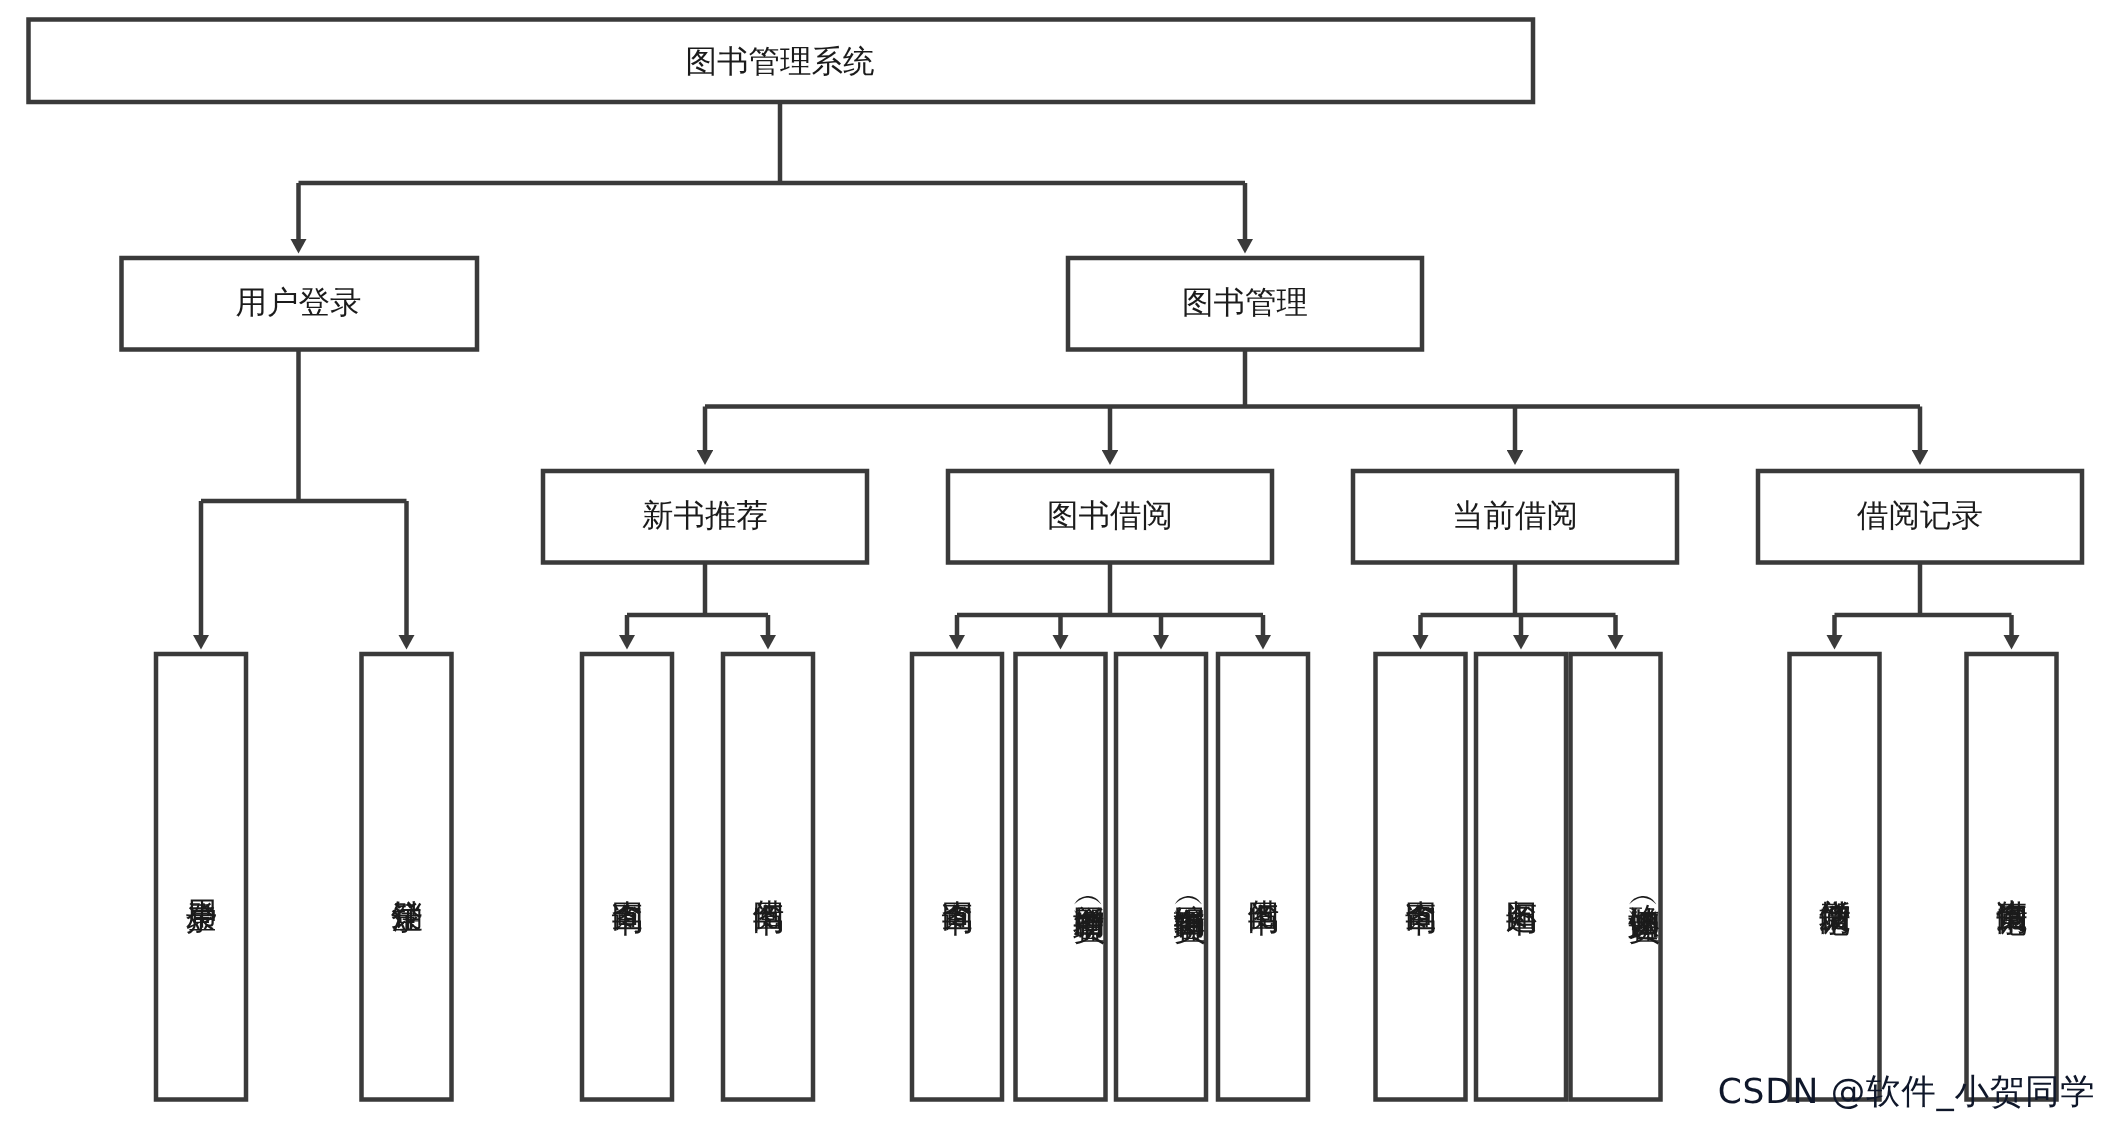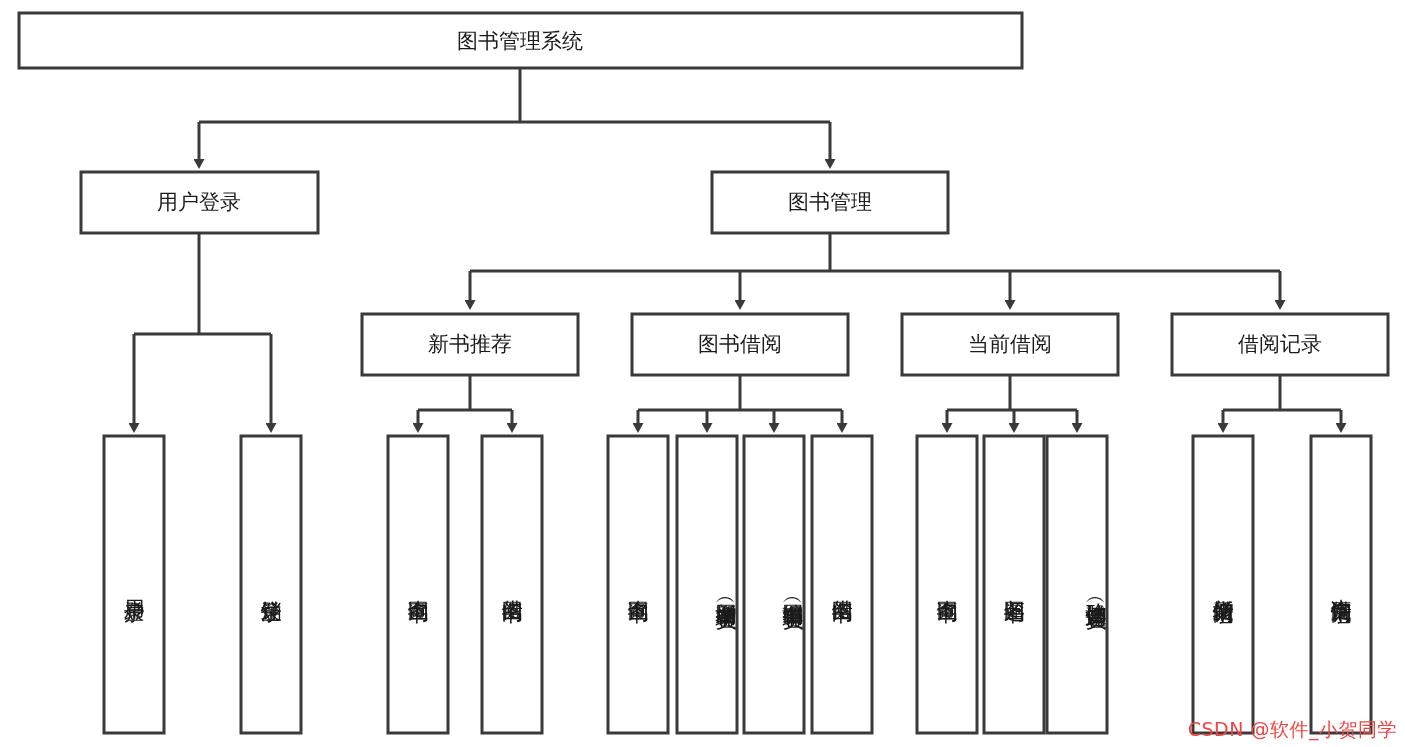--- a/index.html
+++ b/index.html
@@ -20,21 +20,21 @@
     font-family:"DejaVu Sans","Liberation Sans",sans-serif;
     font-size:21px;color:#1b1b1b;line-height:1.08;
     writing-mode:vertical-rl;text-orientation:upright;
     position:absolute;display:flex;align-items:center;justify-content:center;
     white-space:nowrap;letter-spacing:1px;
     pointer-events:none;
   }
   .watermark{
     position:absolute;right:8px;bottom:4px;
     font-family:"DejaVu Sans","Liberation Sans",sans-serif;
-    font-size:19px;color:#ef4444;letter-spacing:0.5px;
+    font-size:23px;color:#0f172a;letter-spacing:0.5px;
     white-space:nowrap;
   }
 </style>
 </head>
 <body>
 
 <div id="diagram-root">
 
   <svg id="flow" viewBox="0 0 1405 747">
     <defs>

